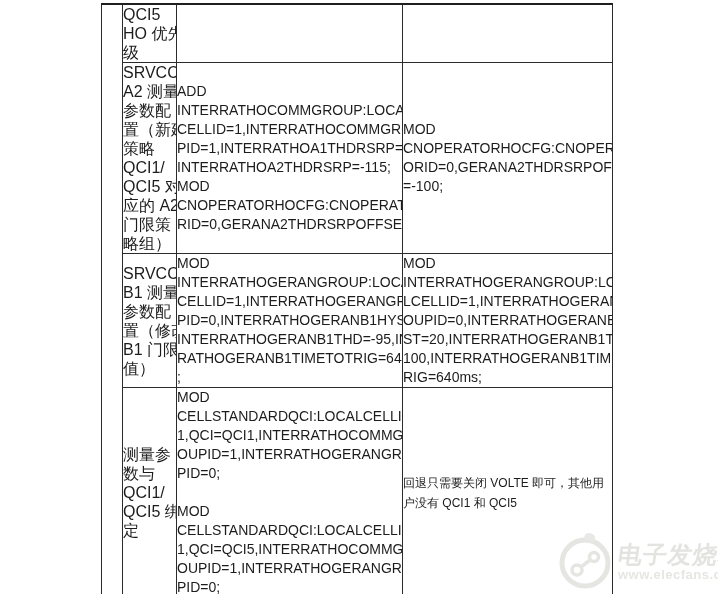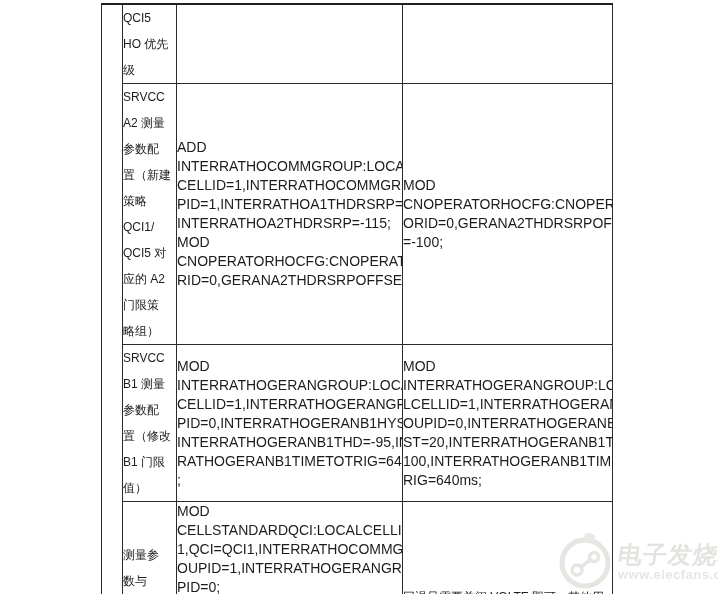--- a/index.html
+++ b/index.html
@@ -16,21 +16,21 @@
   table.doc-table td{
     border:1px solid #2b2b2b;
     vertical-align:middle;
     white-space:pre;
     overflow:hidden;
     color:#1c1c1c;
     padding:0;
   }
   td.edge{background:#fff;}
   td.lbl{
-    font-size:12px;line-height:26px;
+    font-size:16px;line-height:19px;
     padding:1px 1px 1px 4px;
   }
   td.cmd{
     font-size:14px;line-height:19px;
     padding:2px 4px 2px 6px;
     letter-spacing:0px;
   }
   td.remark{
     font-size:12px;line-height:20px;
     padding:2px 4px 2px 6px;

